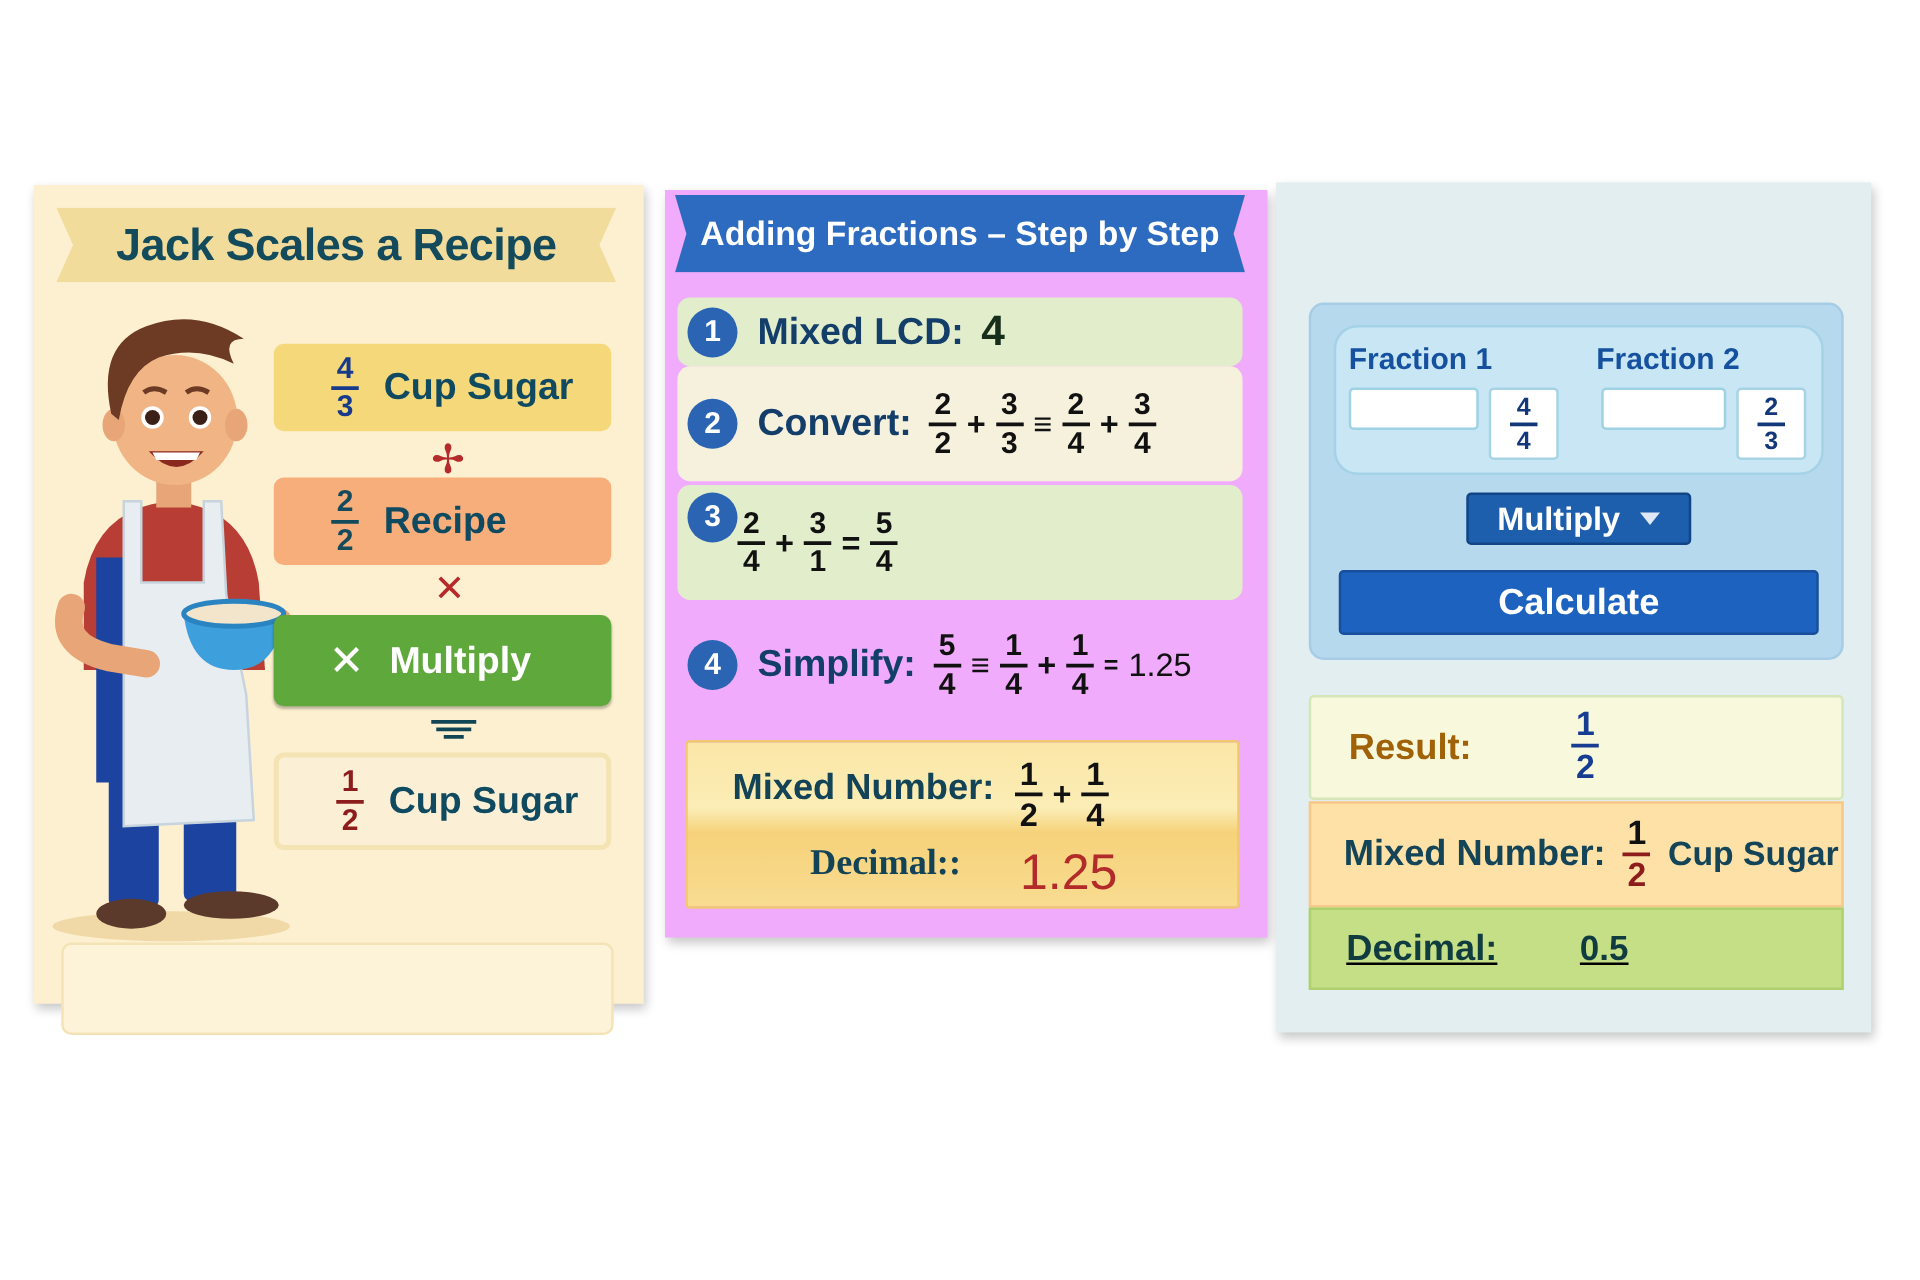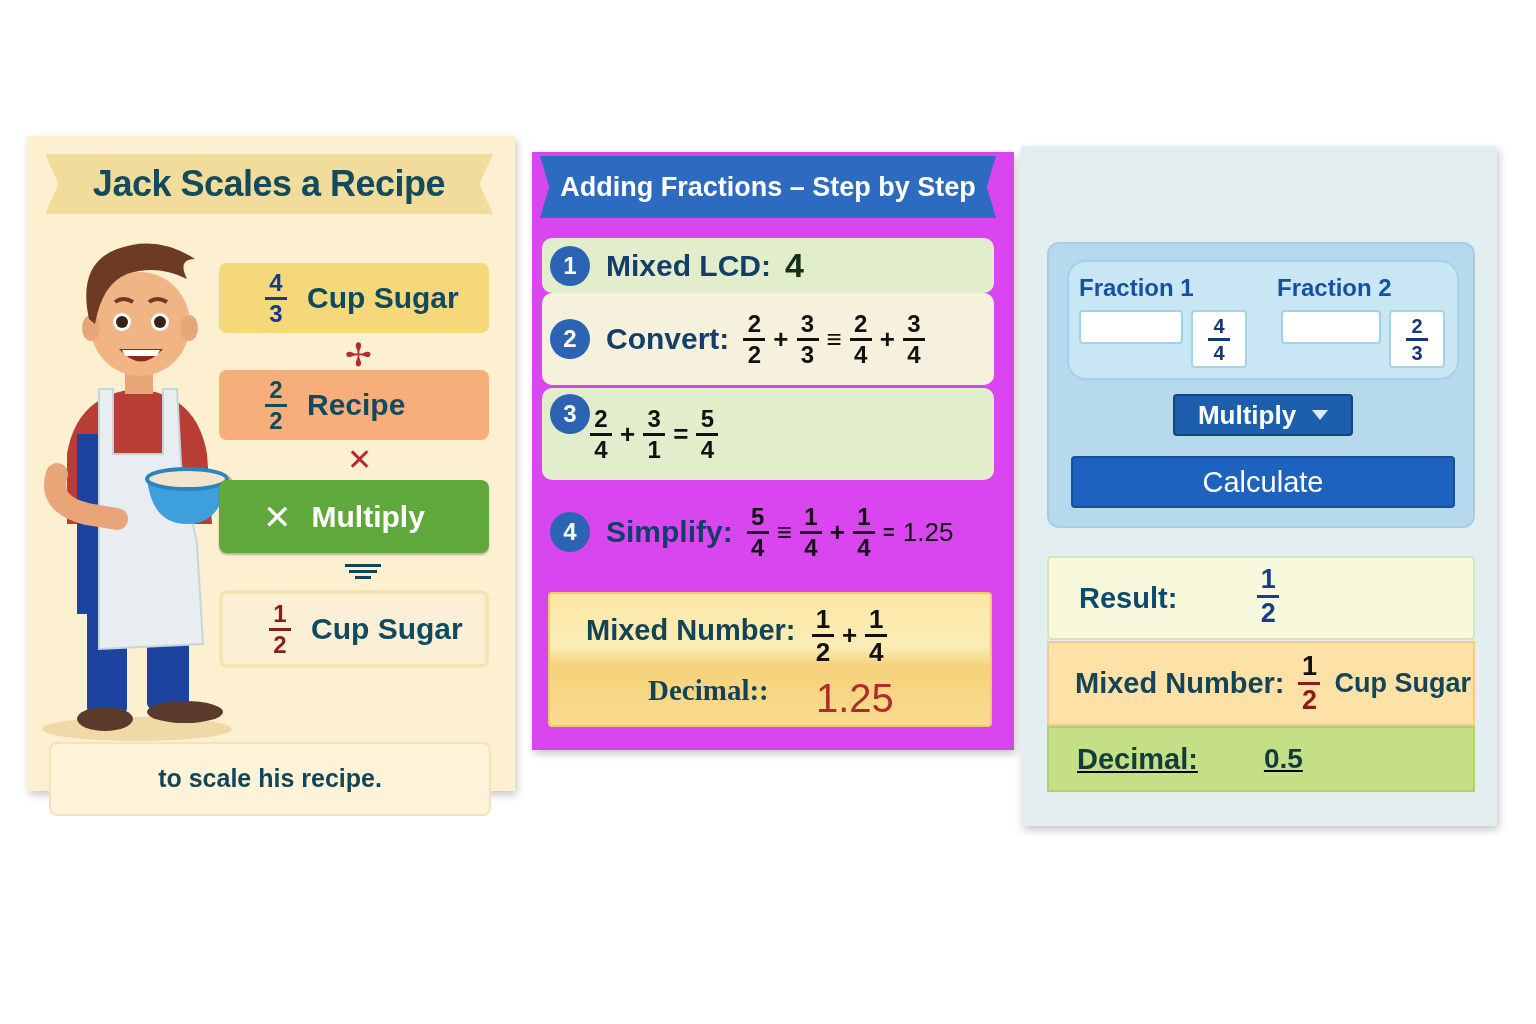--- a/index.html
+++ b/index.html
@@ -2,21 +2,21 @@
 <html><head>
 <meta charset="utf-8">
 <style>
   * { box-sizing: border-box; margin: 0; padding: 0; }
   html, body { width: 1536px; height: 1024px; background: #ffffff; overflow: hidden; }
   body { position: relative; font-family: "Liberation Sans", "DejaVu Sans", sans-serif; }
 
   .panel { position: absolute; box-shadow: 2px 4px 8px rgba(0,0,0,0.22); }
 
   
-  #left { left: 27px; top: 136px; width: 488px; height: 655px; background: #fcf0d0; }
+  #left { left: 27px; top: 148px; width: 488px; height: 655px; background: #fcf0d0; }
   .banner-left { position: absolute; left: 18px; top: 18px; width: 448px; height: 60px;
     background: #f1dc9c; clip-path: polygon(0 0, 100% 0, 97% 50%, 100% 100%, 0 100%, 3% 50%);
     display: flex; align-items: center; justify-content: center; }
   .banner-left span { font-size: 36px; font-weight: bold; color: #134a5c; letter-spacing: -0.5px; }
 
   .step-box { position: absolute; left: 192px; width: 270px; height: 70px; border-radius: 8px;
     display: flex; align-items: center; padding-left: 46px; gap: 20px; }
   .step-box .lbl { font-size: 30px; font-weight: bold; color: #0f4a61; }
   .box-yellow { top: 127px; background: #f5d87a; }
   .box-orange { top: 234px; background: #f7ae7a; }
@@ -33,21 +33,21 @@
   .fr-left.red { color: #8d1c1c; }
 
   .op-sym { position: absolute; color: #b52a2a; font-weight: bold; }
   .wish-bar { position: absolute; left: 318px; height: 3px; background: #114454; }
 
   .caption { position: absolute; left: 22px; top: 606px; width: 442px; height: 74px; border-radius: 8px;
     background: #fdf3d8; border: 2px solid #f3e3b6; display: flex; flex-direction: column; align-items: center; justify-content: center; }
   .caption span { font-size: 25px; font-weight: bold; color: #124656; line-height: 1.35; }
 
   
-  #mid { left: 532px; top: 152px; width: 482px; height: 598px; background: #d946ef; }
+  #mid { left: 532px; top: 152px; width: 482px; height: 598px; background: #f0abfc; }
   .banner-mid { position: absolute; left: 8px; top: 4px; width: 456px; height: 62px; background: #2d6bc0;
     clip-path: polygon(0 0, 100% 0, 98% 50%, 100% 100%, 0 100%, 2% 50%);
     display: flex; align-items: center; justify-content: center; }
   .banner-mid span { font-size: 27px; font-weight: bold; color: #ffffff; }
 
   .row { position: absolute; left: 10px; width: 452px; border-radius: 10px; display: flex; align-items: center; padding-left: 8px; }
   .row1 { top: 86px; height: 55px; background: #e2edcb; }
   .row2 { top: 141px; height: 92px; background: #f6f1dd; }
   .row3 { top: 236px; height: 92px; background: #e2edcb; }
   .row4 { top: 340px; height: 80px; background: transparent; }
@@ -81,28 +81,28 @@
     display: flex; align-items: center; justify-content: center; }
   .f-display .frac { font-size: 20px; color: #12387a; }
   .times-sign { position: absolute; left: 220px; top: 60px; font-size: 24px; font-weight: bold; color: #123148; }
 
   .op-select { position: absolute; left: 124px; top: 150px; width: 180px; height: 42px; border-radius: 4px; background: #1d5fad;
     border: 2px solid #124585; display: flex; align-items: center; justify-content: center; gap: 16px; }
   .op-select .lbl { font-size: 26px; font-weight: bold; color: #ffffff; }
   .op-select .caret { width: 0; height: 0; border-left: 8px solid transparent; border-right: 8px solid transparent; border-top: 10px solid #dfe8f5; }
   .calc-btn { position: absolute; left: 22px; top: 212px; width: 384px; height: 52px; border-radius: 4px; background: #1d62be;
     border: 2px solid #174f9c; display: flex; align-items: center; justify-content: center; }
-  .calc-btn span { font-size: 29px; font-weight: normal; color: #ffffff; }
+  .calc-btn span { font-size: 29px; font-weight: bold; color: #ffffff; }
 
   .res-row { position: absolute; left: 26px; width: 428px; display: flex; align-items: center; }
   .res1 { top: 410px; height: 84px; background: #f8f8dc; border: 2px solid #d5e6b8; border-radius: 4px; }
   .res2 { top: 495px; height: 85px; background: #fde1a6; border: 2px solid #f6c88c; }
   .res3 { top: 580px; height: 66px; background: #c5df86; border: 2px solid #afd06e; text-decoration: underline; }
   .res-row .lbl { font-size: 29px; font-weight: bold; color: #103c63; margin-left: 28px; white-space: nowrap; }
-  .res1 .lbl { color: #0c4a6e; margin-left: 30px; }
+  .res1 .lbl { color: #a16207; margin-left: 30px; }
   .res1 .frac { font-size: 27px; color: #173d93; margin-left: 80px; margin-top: -4px; }
   .res2 .lbl { margin-left: 26px; color: #134458; }
   .res2 .frac { font-size: 27px; margin-left: 14px; }
   .res2 .frac .num { color: #111111; }
   .res2 .frac .bar { background: #8d1c1c; }
   .res2 .frac .den { color: #8d1c1c; }
   .res2 .unit { font-size: 27px; font-weight: bold; color: #134458; margin-left: 14px; }
   .res3 .lbl { color: #103c3f; }
   .res3 .val { font-size: 28px; font-weight: bold; color: #103c3f; margin-left: 66px; }
 </style>
@@ -184,21 +184,20 @@
   <div class="step-box box-cream">
     <span class="frac fr-left red">
       <span class="num">1</span>
       <span class="bar"></span>
       <span class="den">2</span>
     </span>
     <span class="lbl">Cup Sugar</span>
   </div>
 
   <div class="caption">
-    <span>to scale his recipe.</span>
   </div>
 </div>
 
 <div class="panel" id="mid">
   <div class="banner-mid">
     <span>Adding Fractions – Step by Step</span>
   </div>
 
   <div class="row row1">
     <span class="badge">1</span>

